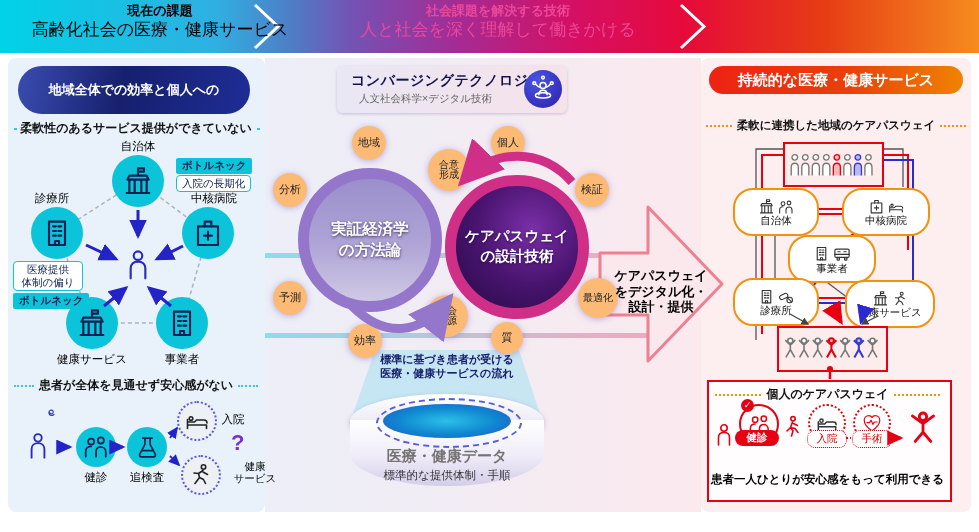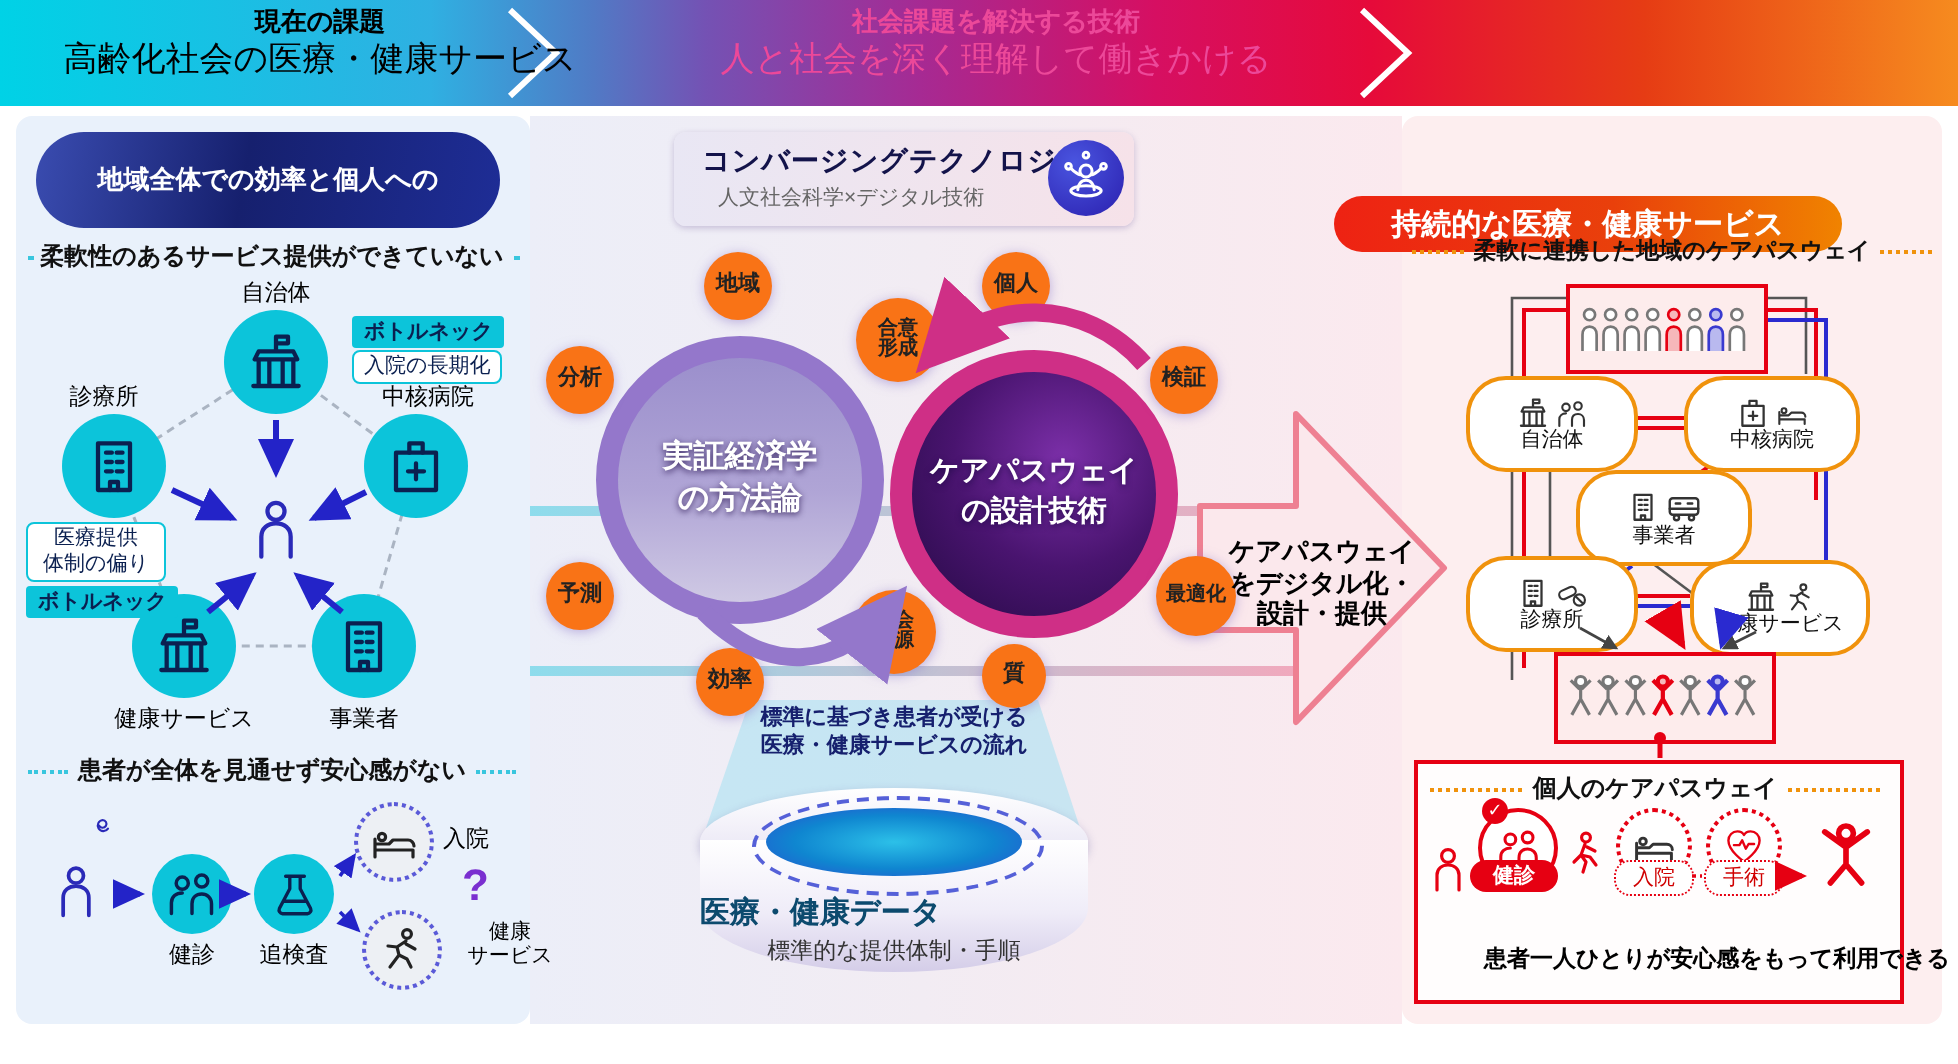--- a/index.html
+++ b/index.html
@@ -35,57 +35,57 @@
   .bub{background:#fff;border:1.5px solid #0cc4da;border-radius:4px;color:#0b2050;font-size:10.5px;padding:1px 5px;z-index:5;line-height:1.25;}
   .dotc{border-radius:50%;background:#edf0f4;border:2px dotted #5a5ad8;display:flex;align-items:center;justify-content:center;color:#222;z-index:3;}
   .qmark{color:#7a2fd0;font-weight:bold;font-size:22px;z-index:5;}
   
   .techbar{left:337px;top:66px;width:230px;height:47px;border-radius:6px;z-index:4;
     background:linear-gradient(90deg,#e9e7f4,#f6e2e9);box-shadow:0 1px 3px rgba(120,100,160,.35);}
   .techbar .tt{position:absolute;left:14px;top:6px;font-size:14px;font-weight:bold;color:#13134a;letter-spacing:.5px;}
   .techbar .ts{position:absolute;left:22px;top:26px;font-size:10.5px;color:#666;}
   .techicon{position:absolute;right:5px;top:4px;width:38px;height:38px;border-radius:50%;
     background:radial-gradient(circle at 35% 30%,#4a55e0,#2a1fae);display:flex;align-items:center;justify-content:center;color:#fff;}
-  .kw{background:#f97316;border-radius:50%;box-shadow:0 1px 6px rgba(140,120,200,.55);display:flex;align-items:center;justify-content:center;
-      text-align:center;font-size:11px;color:#222;z-index:4;line-height:1.05;font-weight:bold;}
+  .kw{background:#fdba74;border-radius:50%;box-shadow:0 1px 6px rgba(140,120,200,.55);display:flex;align-items:center;justify-content:center;
+      text-align:center;font-size:11px;color:#222;z-index:4;line-height:1.05;}
   .kw.small{font-size:10px;}
   .bigc{border-radius:50%;display:flex;flex-direction:column;align-items:center;justify-content:center;z-index:2;
         color:#fff;font-weight:bold;font-size:15.5px;text-align:center;line-height:1.35;text-shadow:0 1px 3px rgba(30,10,70,.8);}
   .c-econ{left:298px;top:168px;width:122px;height:122px;border:11px solid #9477cb;
         background:linear-gradient(180deg,#9b8fcc 0%,#b0a5d6 55%,#cfc9e4 100%);}
   .c-care{left:445px;top:175px;width:122px;height:122px;border:11px solid #cf2f86;
         background:radial-gradient(circle at 62% 35%,#7b2fa8 0%,#49146f 50%,#250a44 100%);}
   .arrowtxt{left:602px;top:268px;width:118px;text-align:center;font-size:13px;font-weight:bold;color:#000;line-height:1.2;z-index:5;}
   .beamtxt{left:350px;top:352px;width:194px;text-align:center;font-size:11px;font-weight:bold;color:#16206e;line-height:1.3;z-index:5;}
   .cyl-top{left:350px;top:394px;width:194px;height:54px;border-radius:50%;z-index:2;
     background:linear-gradient(180deg,#ffffff,#dcd7ee);box-shadow:0 2px 5px rgba(120,110,170,.45);}
   .cyl-body{left:350px;top:420px;width:194px;height:66px;z-index:2;
     background:linear-gradient(180deg,#ffffff 0%,#efecf8 55%,#d4cde8 100%);
     border-bottom-left-radius:97px 32px;border-bottom-right-radius:97px 32px;}
   .db-ticks{left:376px;top:398px;width:142px;height:46px;border-radius:50%;border:2.5px dashed #5560d8;z-index:3;}
   .db-blue{left:383px;top:404px;width:128px;height:34px;border-radius:50%;z-index:3;
     background:radial-gradient(ellipse at center,#2cc0e8 0%,#0f86d0 55%,#2a4fd0 100%);}
-  .dbtitle{left:350px;top:447px;width:194px;font-size:15px;font-weight:bold;color:#0c4a6e;z-index:5;}
+  .dbtitle{left:350px;top:447px;width:194px;text-align:center;font-size:15px;font-weight:bold;color:#737373;z-index:5;}
   .dbsub{left:350px;top:468px;width:194px;text-align:center;font-size:11.5px;color:#333;z-index:5;}
   
-  .rpill{left:667px;top:66px;width:254px;height:28px;border-radius:22px;z-index:4;
+  .rpill{left:709px;top:66px;width:254px;height:28px;border-radius:22px;z-index:4;
     background:linear-gradient(90deg,#ee2213 0%,#e9400b 55%,#f08300 100%);
-    color:#fff;font-weight:bold;font-size:15px;display:flex;align-items:center;justify-content:center;margin-top:32px;}
+    color:#fff;font-weight:bold;font-size:15px;display:flex;align-items:center;justify-content:center;}
   .redbox{border:2px solid #e60012;background:#fdecec;z-index:4;display:flex;align-items:center;justify-content:center;}
   .rnode{background:#fff;border:2px solid #f0920c;border-radius:20px;z-index:4;color:#111;
     display:flex;flex-direction:column;align-items:center;justify-content:center;gap:0px;}
   .rnode .irow{display:flex;gap:3px;align-items:center;color:#333;}
   .rnode .rl{font-size:10.5px;line-height:1;}
   .pathbox{left:707px;top:380px;width:241px;height:118px;border:2.5px solid #e60012;background:#fffdfd;z-index:4;}
   .pcirc{border-radius:50%;background:#fff;display:flex;align-items:center;justify-content:center;z-index:5;}
   .ppill{height:16px;border-radius:8px;display:flex;align-items:center;justify-content:center;font-size:10.5px;z-index:6;}
   .ppill.fill{background:#e60012;color:#fff;font-weight:bold;}
   .ppill.dot{background:#fff;border:1.5px dotted #e60012;color:#d00000;}
   .badge{width:13px;height:13px;border-radius:50%;background:#e60012;color:#fff;font-size:9px;line-height:13px;text-align:center;z-index:7;}
-  .pcaption{left:711px;top:472px;width:233px;text-align:center;font-size:11.5px;font-weight:bold;color:#000;z-index:6;margin-left:31px;}
+  .pcaption{left:711px;top:472px;width:233px;text-align:center;font-size:11.5px;font-weight:bold;color:#000;z-index:6;}
 </style>
 </head>
 <body>
 
 <svg width="0" height="0" style="position:absolute" aria-hidden="true">
 <defs>
 <symbol id="sym-person" viewBox="0 0 24 24">
         <circle cx="12" cy="5" r="3.2"></circle>
         <path d="M6.5 22v-7.5c0-3.2 2.4-5 5.5-5s5.5 1.8 5.5 5V22"></path>
       </symbol>

